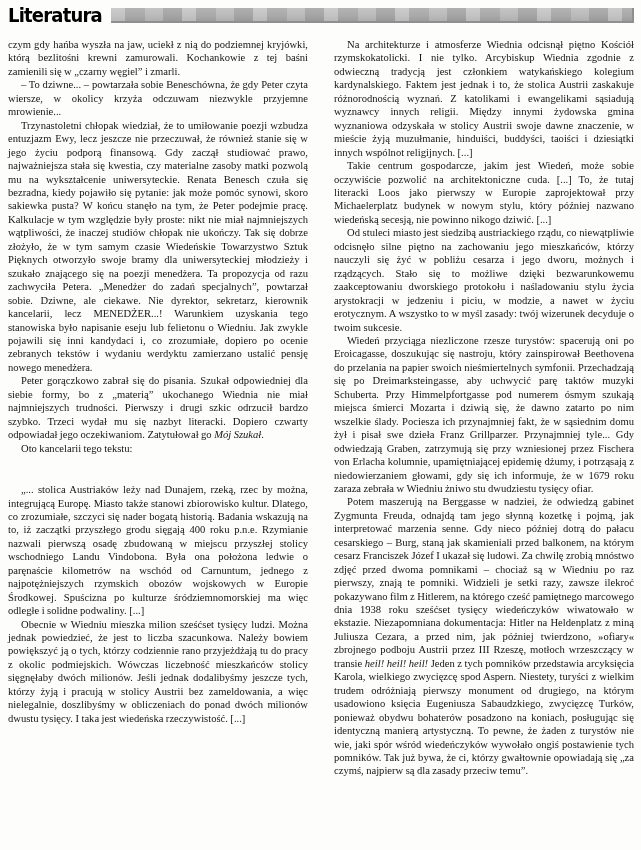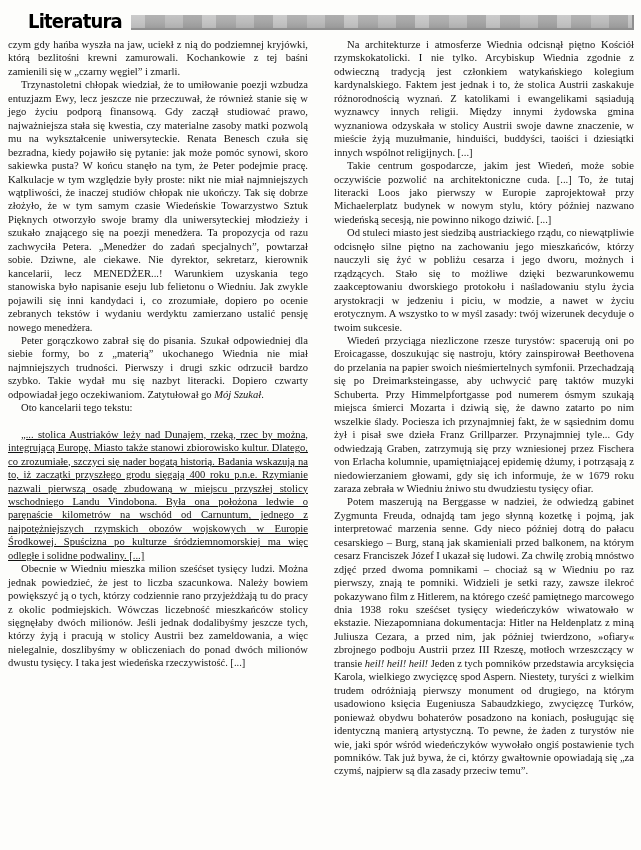--- a/index.html
+++ b/index.html
@@ -13,24 +13,23 @@
   .page {
     box-sizing: border-box;
     width: 641px;
     height: 850px;
     padding: 6px 7px 4px 8px;
     font-family: "Liberation Serif", serif;
     color: #141414;
   }
   .header {
     display: flex;
-    align-items: flex-end;
+    align-items: flex-start;
     height: 24px;
     margin-bottom: 8px;
-    margin-left: 20px;
   }
   .page-title {
     font-family: "DejaVu Sans", sans-serif;
     font-weight: 800;
     font-size: 18px;
     letter-spacing: -0.8px;
     color: #000;
     white-space: nowrap;
     line-height: 1;
     transform: scaleY(1.12);
@@ -61,35 +60,36 @@
   .para {
     margin: 0;
     font-size: 10.6px;
     line-height: 13.45px;
     text-align: justify;
     hyphens: auto;
     -webkit-hyphens: auto;
     word-spacing: -0.2px;
   }
   .para.indent { text-indent: 13px; }
-  .para.space-before { margin-top: 13px; text-decoration: underline; }
+  .para.space-before { margin-top: 28px; }
 </style>
 </head>
 <body>
 
 <div class="page">
   <div class="header">
     <span class="page-title">Literatura</span>
     <span class="header-bar"></span>
   </div>
   <div class="columns">
     <div class="column" id="col-left">
         <p class="para"><span>czym gdy hańba wyszła na jaw, uciekł z nią do podziemnej kryjówki, którą bezlitośni krewni zamurowali. Kochankowie z tej baśni zamienili się w „czarny węgiel” i zmarli.</span></p>
+        <p class="para indent"><span>– To dziwne... – powtarzała sobie Beneschówna, że gdy Peter czyta wiersze, w okolicy krzyża odczuwam niezwykle przyjemne mrowienie...</span></p>
         <p class="para indent"><span>Trzynastoletni chłopak wiedział, że to umiłowanie poezji wzbudza entuzjazm Ewy, lecz jeszcze nie przeczuwał, że również stanie się w jego życiu podporą finansową. Gdy zaczął studiować prawo, najważniejsza stała się kwestia, czy materialne zasoby matki pozwolą mu na wykształcenie uniwersyteckie. Renata Benesch czuła się bezradna, kiedy pojawiło się pytanie: jak może pomóc synowi, skoro sakiewka pusta? W końcu stanęło na tym, że Peter podejmie pracę. Kalkulacje w tym względzie były proste: nikt nie miał najmniejszych wątpliwości, że inaczej studiów chłopak nie ukończy. Tak się dobrze złożyło, że w tym samym czasie Wiedeńskie Towarzystwo Sztuk Pięknych otworzyło swoje bramy dla uniwersyteckiej młodzieży i szukało znającego się na poezji menedżera. Ta propozycja od razu zachwyciła Petera. „Menedżer do zadań specjalnych”, powtarzał sobie. Dziwne, ale ciekawe. Nie dyrektor, sekretarz, kierownik kancelarii, lecz MENEDŻER...! Warunkiem uzyskania tego stanowiska było napisanie eseju lub felietonu o Wiedniu. Jak zwykle pojawili się inni kandydaci i, co zrozumiałe, dopiero po ocenie zebranych tekstów i wydaniu werdyktu zamierzano ustalić pensję nowego menedżera.</span></p>
-        <p class="para indent"><span>Peter gorączkowo zabrał się do pisania. Szukał odpowiedniej dla siebie formy, bo z „materią” ukochanego Wiednia nie miał najmniejszych trudności. Pierwszy i drugi szkic odrzucił bardzo szybko. Takie wydał mu się nazbyt literacki. Dopiero czwarty odpowiadał jego oczekiwaniom. Zatytułował go </span><i>Mój Szukał</i><span>.</span></p>
+        <p class="para indent"><span>Peter gorączkowo zabrał się do pisania. Szukał odpowiedniej dla siebie formy, bo z „materią” ukochanego Wiednia nie miał najmniejszych trudności. Pierwszy i drugi szkic odrzucił bardzo szybko. Trzeci wydał mu się nazbyt literacki. Dopiero czwarty odpowiadał jego oczekiwaniom. Zatytułował go </span><i>Mój Szukał</i><span>.</span></p>
         <p class="para indent"><span>Oto kancelarii tego tekstu:</span></p>
         <p class="para indent space-before"><span>„... stolica Austriaków leży nad Dunajem, rzeką, rzec by można, integrującą Europę. Miasto także stanowi zbiorowisko kultur. Dlatego, co zrozumiałe, szczyci się nader bogatą historią. Badania wskazują na to, iż zaczątki przyszłego grodu sięgają 400 roku p.n.e. Rzymianie nazwali pierwszą osadę zbudowaną w miejscu przyszłej stolicy wschodniego Landu Vindobona. Była ona położona ledwie o paręnaście kilometrów na wschód od Carnuntum, jednego z najpotężniejszych rzymskich obozów wojskowych w Europie Środkowej. Spuścizna po kulturze śródziemnomorskiej ma więc odległe i solidne podwaliny. [...]</span></p>
         <p class="para indent"><span>Obecnie w Wiedniu mieszka milion sześćset tysięcy ludzi. Można jednak powiedzieć, że jest to liczba szacunkowa. Należy bowiem powiększyć ją o tych, którzy codziennie rano przyjeżdżają tu do pracy z okolic podmiejskich. Wówczas liczebność mieszkańców stolicy sięgnęłaby dwóch milionów. Jeśli jednak dodalibyśmy jeszcze tych, którzy żyją i pracują w stolicy Austrii bez zameldowania, a więc nielegalnie, doszlibyśmy w obliczeniach do ponad dwóch milionów dwustu tysięcy. I taka jest wiedeńska rzeczywistość. [...]</span></p>
       </div>
     <div class="column" id="col-right">
         <p class="para indent"><span>Na architekturze i atmosferze Wiednia odcisnął piętno Kościół rzymskokatolicki. I nie tylko. Arcybiskup Wiednia zgodnie z odwieczną tradycją jest członkiem watykańskiego kolegium kardynalskiego. Faktem jest jednak i to, że stolica Austrii zaskakuje różnorodnością wyznań. Z katolikami i ewangelikami sąsiadują wyznawcy innych religii. Między innymi żydowska gmina wyznaniowa odzyskała w stolicy Austrii swoje dawne znaczenie, w mieście żyją muzułmanie, hinduiści, buddyści, taoiści i dziesiątki innych wspólnot religijnych. [...]</span></p>
         <p class="para indent"><span>Takie centrum gospodarcze, jakim jest Wiedeń, może sobie oczywiście pozwolić na architektoniczne cuda. [...] To, że tutaj literacki Loos jako pierwszy w Europie zaprojektował przy Michaelerplatz budynek w nowym stylu, który później nazwano wiedeńską secesją, nie powinno nikogo dziwić. [...]</span></p>
         <p class="para indent"><span>Od stuleci miasto jest siedzibą austriackiego rządu, co niewątpliwie odcisnęło silne piętno na zachowaniu jego mieszkańców, którzy nauczyli się żyć w pobliżu cesarza i jego dworu, możnych i rządzących. Stało się to możliwe dzięki bezwarunkowemu zaakceptowaniu dworskiego protokołu i naśladowaniu stylu życia arystokracji w jedzeniu i piciu, w modzie, a nawet w życiu erotycznym. A wszystko to w myśl zasady: twój wizerunek decyduje o twoim sukcesie.</span></p>
         <p class="para indent"><span>Wiedeń przyciąga niezliczone rzesze turystów: spacerują oni po Eroicagasse, doszukując się nastroju, który zainspirował Beethovena do przelania na papier swoich nieśmiertelnych symfonii. Przechadzają się po Dreimarksteingasse, aby uchwycić parę taktów muzyki Schuberta. Przy Himmelpfortgasse pod numerem ósmym szukają miejsca śmierci Mozarta i dziwią się, że dawno zatarto po nim wszelkie ślady. Pociesza ich przynajmniej fakt, że w sąsiednim domu żył i pisał swe dzieła Franz Grillparzer. Przynajmniej tyle... Gdy odwiedzają Graben, zatrzymują się przy wzniesionej przez Fischera von Erlacha kolumnie, upamiętniającej epidemię dżumy, i potrząsają z niedowierzaniem głowami, gdy się ich informuje, że w 1679 roku zaraza zebrała w Wiedniu żniwo stu dwudziestu tysięcy ofiar.</span></p>
         <p class="para indent"><span>Potem maszerują na Berggasse w nadziei, że odwiedzą gabinet Zygmunta Freuda, odnajdą tam jego słynną kozetkę i pojmą, jak interpretować marzenia senne. Gdy nieco później dotrą do pałacu cesarskiego – Burg, staną jak skamieniali przed balkonem, na którym cesarz Franciszek Józef I ukazał się ludowi. Za chwilę zrobią mnóstwo zdjęć przed dwoma pomnikami – chociaż są w Wiedniu po raz pierwszy, znają te pomniki. Widzieli je setki razy, zawsze ilekroć pokazywano film z Hitlerem, na którego cześć pamiętnego marcowego dnia 1938 roku sześćset tysięcy wiedeńczyków wiwatowało w ekstazie. Niezapomniana dokumentacja: Hitler na Heldenplatz z miną Juliusza Cezara, a przed nim, jak później twierdzono, »ofiary« zbrojnego podboju Austrii przez III Rzeszę, motłoch wrzeszczący w transie </span><i>heil! heil! heil!</i><span> Jeden z tych pomników przedstawia arcyksięcia Karola, wielkiego zwycięzcę spod Aspern. Niestety, turyści z wielkim trudem odróżniają pierwszy monument od drugiego, na którym usadowiono księcia Eugeniusza Sabaudzkiego, zwycięzcę Turków, ponieważ obydwu bohaterów posadzono na koniach, posługując się identyczną manierą artystyczną. To pewne, że żaden z turystów nie wie, jaki spór wśród wiedeńczyków wywołało ongiś postawienie tych pomników. Tak już bywa, że ci, którzy gwałtownie opowiadają się „za czymś, najpierw są dla zasady przeciw temu”.</span></p>

